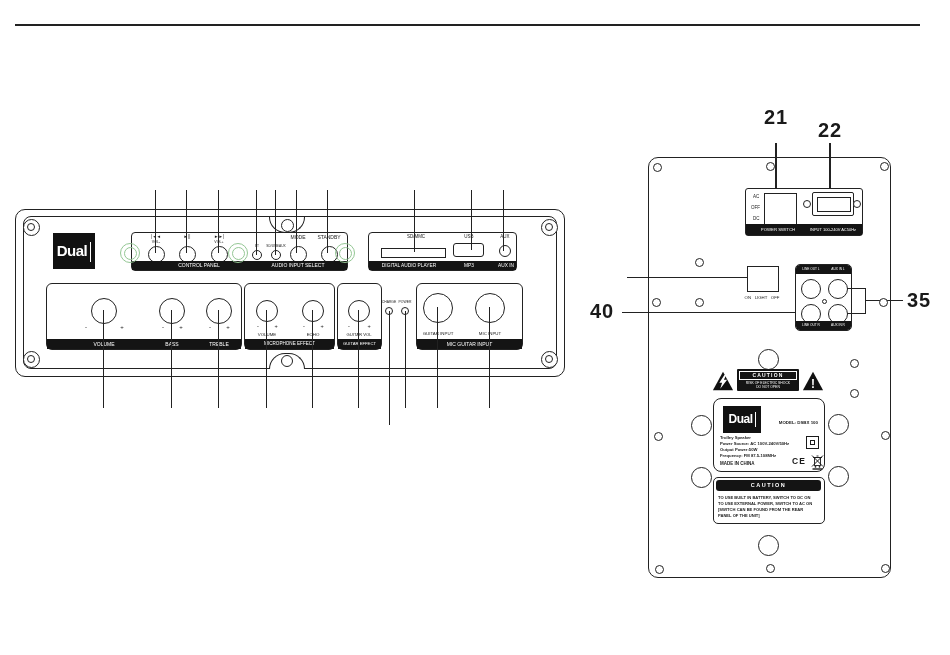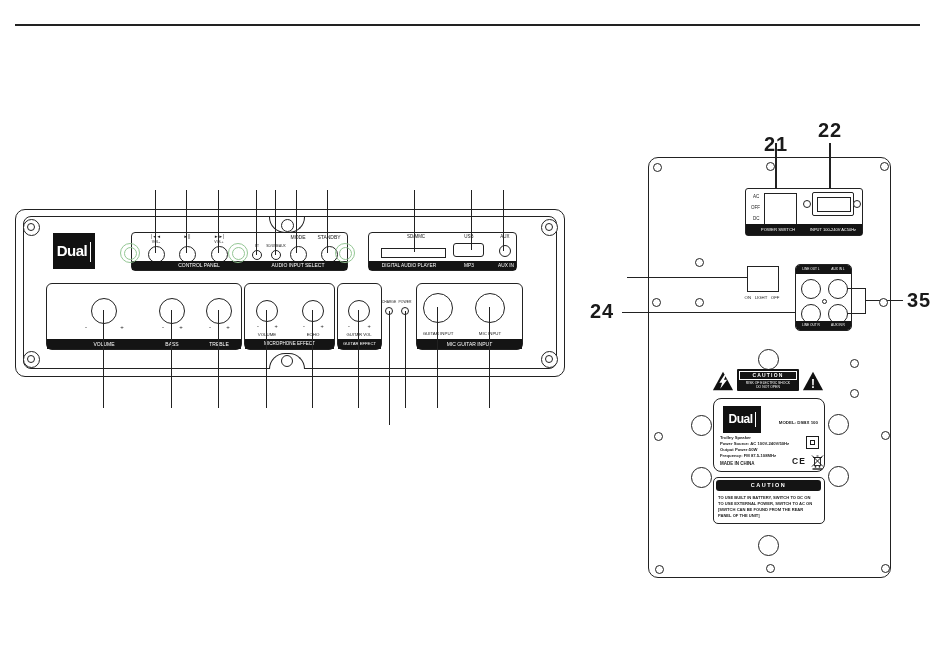--- a/index.html
+++ b/index.html
@@ -171,21 +171,21 @@
   <div class="vl" style="left:266px;top:310px;height:98px"></div>
   <div class="vl" style="left:312px;top:310px;height:98px"></div>
   <div class="vl" style="left:358px;top:310px;height:98px"></div>
   <div class="vl" style="left:389px;top:311px;height:114px"></div>
   <div class="vl" style="left:405px;top:311px;height:97px"></div>
   <div class="vl" style="left:437px;top:307px;height:101px"></div>
   <div class="vl" style="left:489px;top:307px;height:101px"></div>
 
   <div class="box" style="left:648px;top:157px;width:243px;height:421px;border-width:1.5px;border-radius:10px"></div>
 
-  <span class="callout" style="left:776px;top:133px">21</span>
+  <span class="callout" style="left:776px;top:106px">21</span>
   <span class="callout" style="left:830px;top:119px">22</span>
   <div class="vl" style="left:775.3px;top:143px;height:65px"></div>
   <div class="vl" style="left:829.3px;top:143px;height:63px"></div>
 
   <div class="box" style="left:745px;top:188px;width:118px;height:48px;border-radius:3px">
     <span class="t" style="left:7px;top:5px;font-size:4.5px">AC</span>
     <span class="t" style="left:5px;top:16px;font-size:4.5px">OFF</span>
     <span class="t" style="left:7px;top:27px;font-size:4.5px">DC</span>
     <div class="box" style="left:18px;top:4px;width:33px;height:33px"></div>
     <div class="box" style="left:66px;top:3px;width:42px;height:24px;border-radius:2px">
@@ -196,21 +196,21 @@
     <div class="band" style="left:0;bottom:0;width:100%;height:11px;line-height:11px">
       <span class="bt" style="left:32px;font-size:4.3px">POWER SWITCH</span>
       <span class="bt" style="left:87px;font-size:4px">INPUT 100-240V AC50Hz</span>
     </div>
   </div>
 
   <div class="hl" style="left:627px;top:277px;width:120px"></div>
   <div class="box" style="left:747px;top:266px;width:32px;height:26px"></div>
   <span class="t ct" style="left:762px;top:295px;font-size:4.3px;white-space:pre">ON   LIGHT   OFF</span>
 
-  <span class="callout" style="left:602px;top:300px">24</span>
+  <span class="callout" style="left:602px;top:300px">40</span>
   <div class="hl" style="left:622px;top:312px;width:178px"></div>
   <div class="vl" style="left:800px;top:287px;height:25px"></div>
 
   <div class="box" style="left:795px;top:264px;width:57px;height:67px;border-radius:5px">
     <div class="band" style="left:0;top:0;width:100%;height:9px;line-height:9px;border-radius:4px 4px 0 0">
       <span class="bt" style="left:15px;font-size:3.2px">LINE OUT L</span>
       <span class="bt" style="left:42px;font-size:3.2px">AUX IN L</span>
     </div>
     <div class="ring" style="left:5px;top:14px;width:20px;height:20px"></div>
     <div class="ring" style="left:32px;top:14px;width:20px;height:20px"></div>

